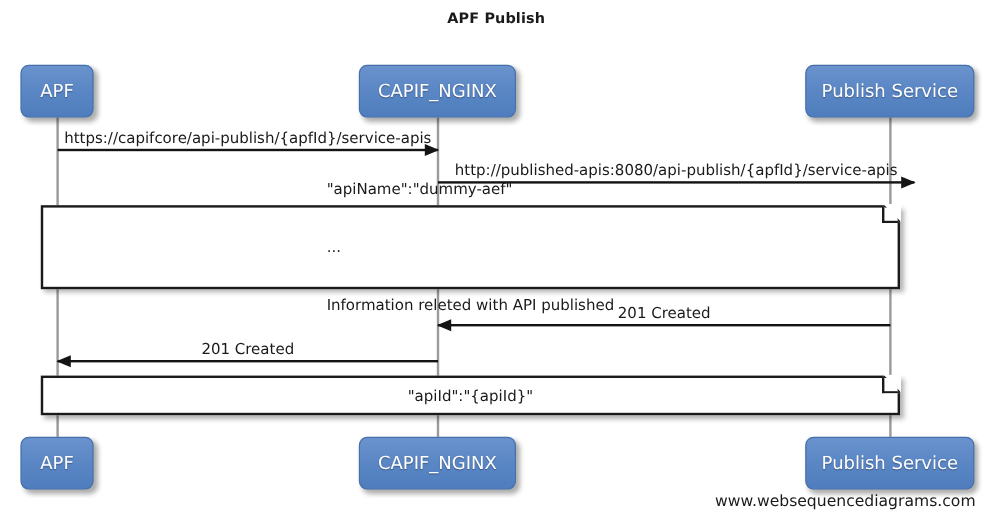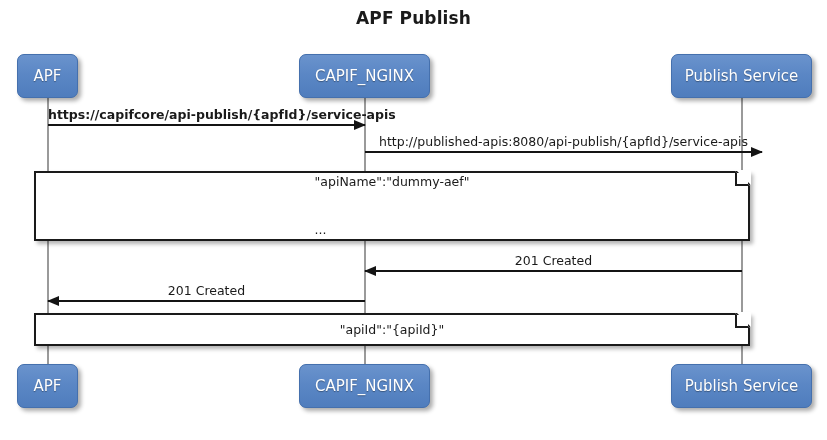--- a/index.html
+++ b/index.html
@@ -19,21 +19,21 @@
     overflow: hidden;
   }
 
   
   .title {
     position: absolute;
     left: 0;
     top: 8px;
     width: 827px;
     text-align: center;
-    font-size: 17px;
+    font-size: 12px;
     font-weight: bold;
     color: #1a1a1a;
     letter-spacing: 0.1px;
   }
 
   
   .lifeline {
     position: absolute;
     width: 2px;
     background: #9a9a9a;
@@ -172,39 +172,40 @@
   <div class="participant" style="left:17px;  top:54px; width:61px;">
     <span>APF</span>
   </div>
   <div class="participant" style="left:299px; top:54px; width:131px;">
     <span>CAPIF_NGINX</span>
   </div>
   <div class="participant" style="left:671px; top:54px; width:141px;">
     <span>Publish Service</span>
   </div>
 
-  <div class="msg to-right" style="left:48px; width:317px; top:106px;font-weight:bold;">
+  <div class="msg to-right" style="left:48px; width:317px; top:106px;">
     <div class="label">https://capifcore/api-publish/{apfId}/service-apis</div>
     <div class="line"></div>
     <div class="head"></div>
   </div>
 
   <div class="msg to-right" style="left:365px; width:397px; top:133px;">
     <div class="label">http://published-apis:8080/api-publish/{apfId}/service-apis</div>
     <div class="line"></div>
     <div class="head"></div>
   </div>
 
   <div class="note" style="left:34px; top:171px; width:716px; height:70px;">
     <div class="fold-cover"></div>
     <div class="fold"></div>
     <div class="note-body">
       <div class="note-text">
         <div>"apiName":"dummy-aef"</div>
         <div>...</div>
+        <div>Information releted with API published</div>
       </div>
     </div>
   </div>
 
   <div class="msg to-left" style="left:365px; width:377px; top:252px;">
     <div class="label">201 Created</div>
     <div class="line"></div>
     <div class="head"></div>
   </div>
 
@@ -227,14 +228,15 @@
   <div class="participant" style="left:17px;  top:364px; width:61px;">
     <span>APF</span>
   </div>
   <div class="participant" style="left:299px; top:364px; width:131px;">
     <span>CAPIF_NGINX</span>
   </div>
   <div class="participant" style="left:671px; top:364px; width:141px;">
     <span>Publish Service</span>
   </div>
 
+  <div class="footer">www.websequencediagrams.com</div>
 
 </div>
 
 </body></html>

